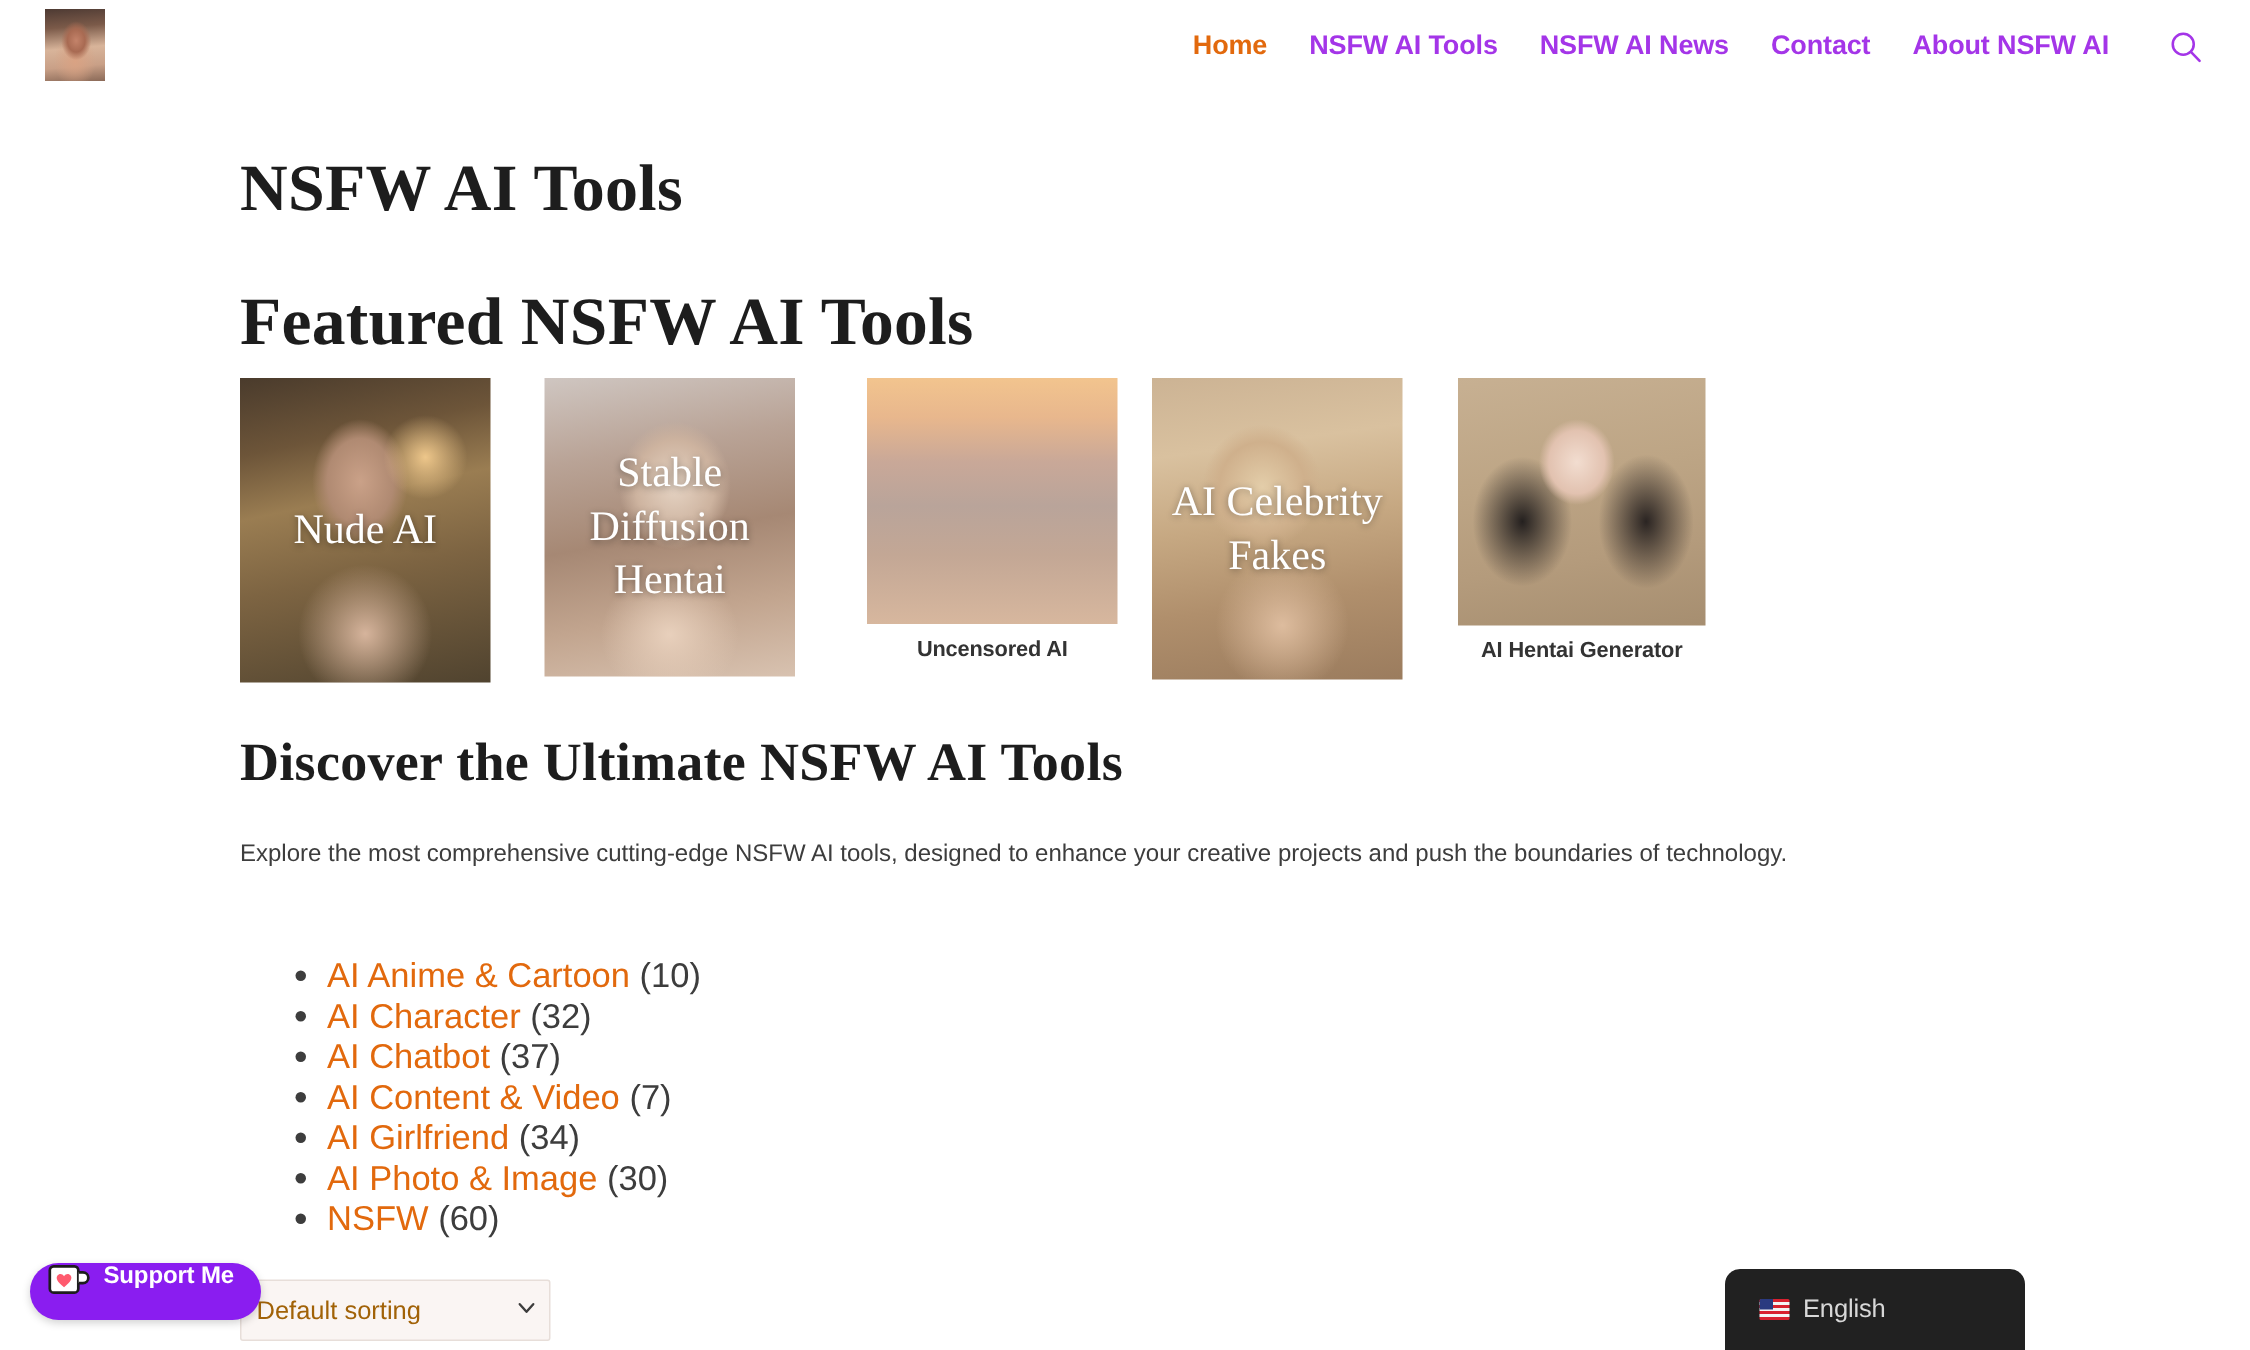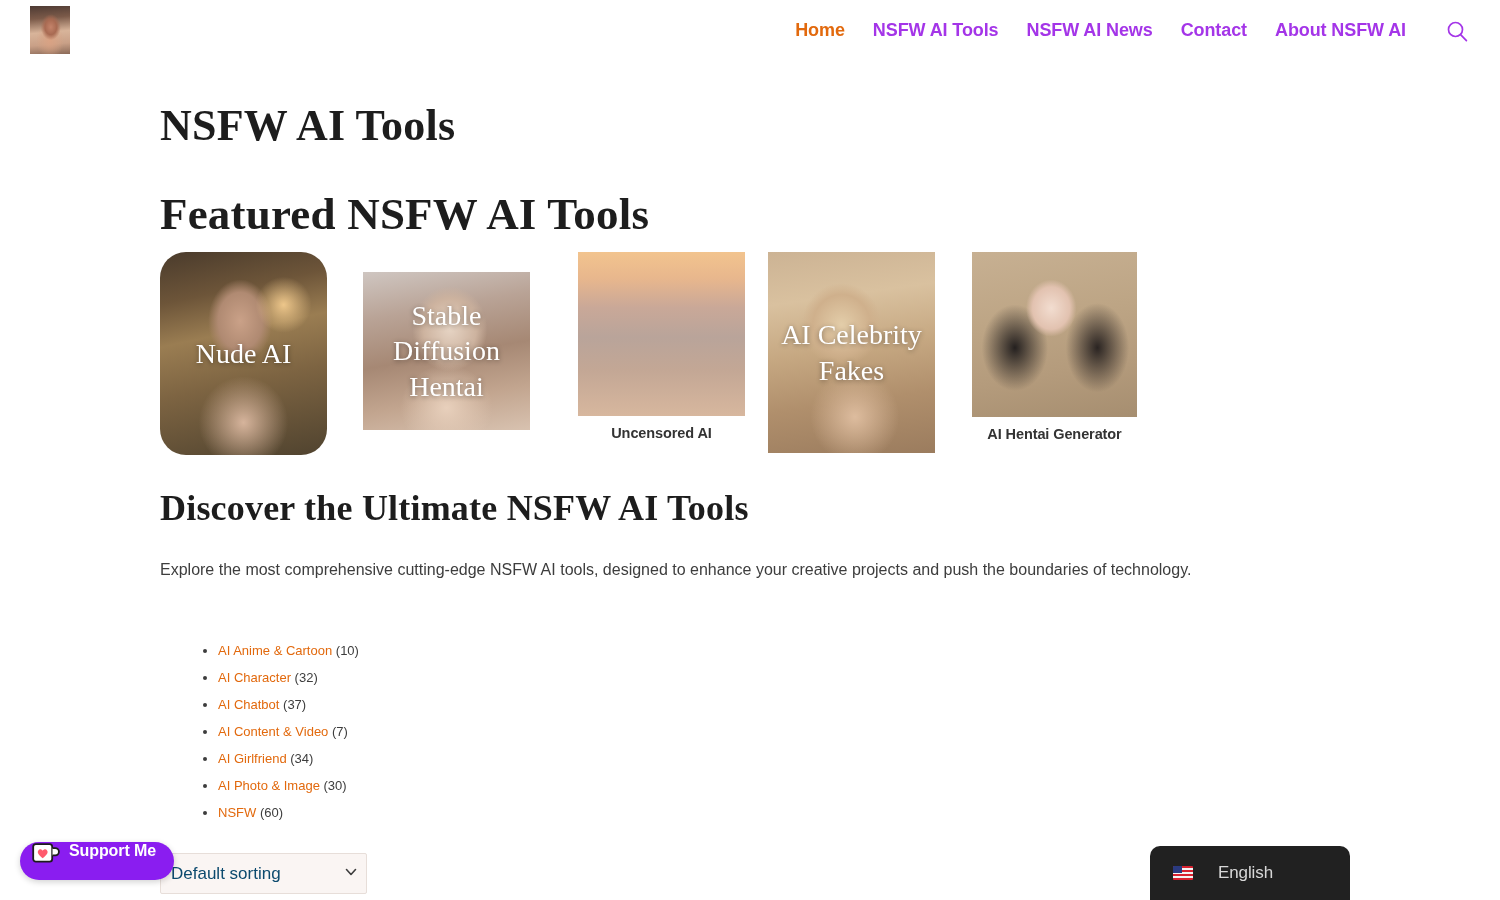--- a/index.html
+++ b/index.html
@@ -110,21 +110,20 @@
     letter-spacing: -0.1px;
   }
 
   
   .ph1 {
     background:
       radial-gradient(circle 40px at 74% 26%, rgba(255,214,150,0.85) 0%, rgba(255,200,130,0) 70%),
       radial-gradient(ellipse 40px 52px at 48% 34%, #caa188 0%, #b08a72 55%, rgba(176,138,114,0) 80%),
       radial-gradient(ellipse 62px 64px at 50% 84%, #d6b49c 0%, rgba(214,180,156,0) 72%),
       linear-gradient(168deg, #4a3b2c 0%, #6d5539 22%, #9a7d52 40%, #7d6442 62%, #50432f 100%);
-    border-radius: 26px;
   }
   .ph2 {
     background:
       radial-gradient(ellipse 44px 50px at 52% 36%, #e6d4c4 0%, #cdb39f 60%, rgba(205,179,159,0) 85%),
       radial-gradient(ellipse 62px 58px at 50% 86%, #e8d0bc 0%, rgba(232,208,188,0) 74%),
       linear-gradient(170deg, #cfc6c1 0%, #b9a396 26%, #a68874 52%, #c2a58f 76%, #d8c2b0 100%);
   }
   .ph3 {
     background:
       linear-gradient(180deg, #f2c48e 0%, #e8b78d 16%, #c9a898 34%, #b9a49a 52%, #c3a795 72%, #d7b79e 100%),
@@ -166,40 +165,40 @@
     line-height: 27px;
     color: #3d3d3d;
   }
 
   .cat-list {
     position: absolute; left: 40px; top: 637px;
     list-style: disc;
     padding-left: 18px;
   }
   .cat-list li {
-    font-size: 13px;
+    font-size: 23px;
     line-height: 27px;
     color: #3d3d3d;
   }
   .cat-link {
     color: #e2690d;
     text-decoration: none;
   }
   .cat-count { color: #3d3d3d; }
 
   
   .sort-select {
     position: absolute; left: 160px; top: 853px;
     width: 207px; height: 41px;
     background: #faf5f3;
     border: 1px solid #e7ded9;
     border-radius: 2px;
     font-family: "Liberation Sans", sans-serif;
     font-size: 17px;
-    color: #0c4a6e;
+    color: #a16207;
     padding: 0 28px 0 10px;
     appearance: none;
     -webkit-appearance: none;
     cursor: pointer;
   }
   .sort-caret {
     position: absolute; left: 345px; top: 866px;
     width: 12px; height: 12px;
     pointer-events: none;
   }
@@ -230,21 +229,21 @@
   }
 
   
   .lang-widget {
     position: absolute; left: 1150px; top: 846px;
     width: 200px; height: 54px;
     background: #212121;
     border-radius: 10px 10px 0 0;
     display: flex; align-items: center;
     padding-left: 23px;
-    gap: 25px;
+    gap: 9px;
     cursor: pointer;
     z-index: 40;
   }
   .flag-icon {
     width: 20px; height: 14px;
     position: relative;
     border-radius: 1px;
     overflow: hidden;
     flex: 0 0 auto;
     background: repeating-linear-gradient(180deg, #d8212f 0 2px, #f4f4f4 2px 4px);
@@ -293,21 +292,21 @@
 
   <div class="cards-row">
 
     <a class="card" href="#" style="left:0px;">
       <div class="card-thumb ph1" style="width:167px;height:203px;">
         <span class="card-overlay-label">Nude AI</span>
       </div>
     </a>
 
     <a class="card" href="#" style="left:203px;">
-      <div class="card-thumb ph2" style="width:167px;height:158px;margin-top:20px;">
+      <div class="card-thumb ph2" style="width:167px;height:199px;">
         <span class="card-overlay-label">Stable Diffusion Hentai</span>
       </div>
     </a>
 
     <a class="card" href="#" style="left:418px;">
       <div class="card-thumb ph3" style="width:167px;height:164px;"></div>
       <div class="card-caption">Uncensored AI</div>
     </a>
 
     <a class="card" href="#" style="left:608px;">

